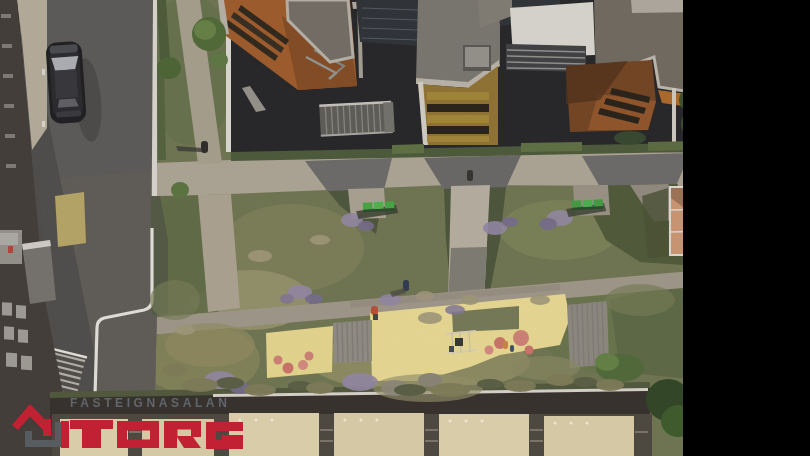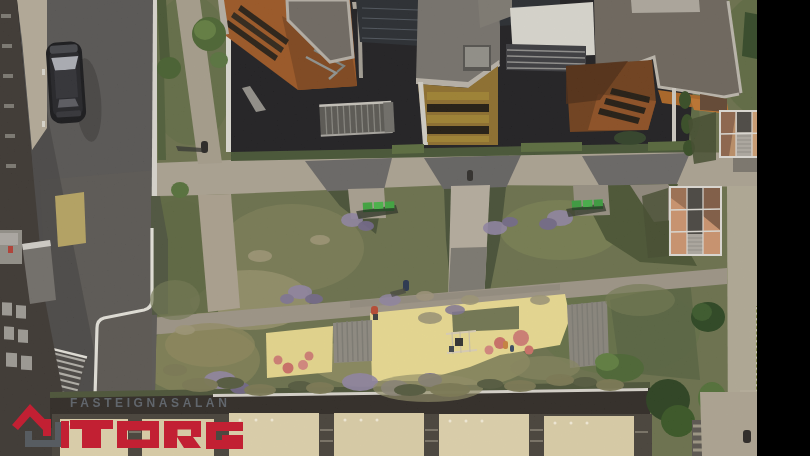--- a/index.html
+++ b/index.html
@@ -1,16 +1,16 @@
 <!DOCTYPE html>
 <html><head>
 <meta charset="utf-8">
 <style>
   html,body{margin:0;padding:0;background:#000;}
-  #stage{position:relative;width:757px;height:456px;overflow:hidden;font-family:"Liberation Sans",sans-serif;}
+  #stage{position:relative;width:683px;height:456px;overflow:hidden;font-family:"Liberation Sans",sans-serif;}
 </style>
 </head>
 <body>
 <div id="stage">
 <svg width="810" height="456" viewBox="0 0 810 456">
 <defs>
   <filter id="noise" x="0" y="0" width="100%" height="100%">
     <feTurbulence type="fractalNoise" baseFrequency="0.7" numOctaves="3" seed="11"></feTurbulence>
     <feColorMatrix type="matrix" values="0 0 0 0 0.47  0 0 0 0 0.47  0 0 0 0 0.42  0.9 0.9 0.9 0 0"></feColorMatrix>
   </filter>

